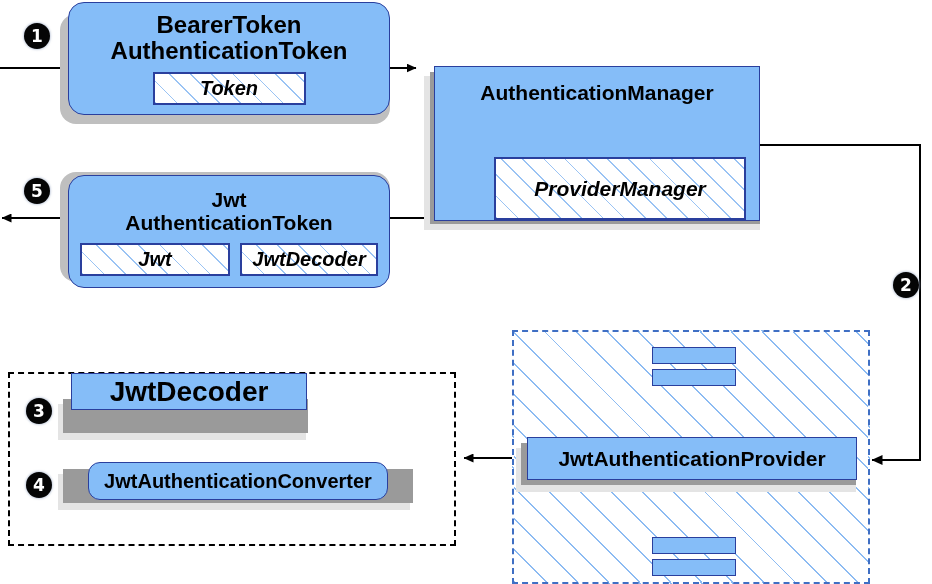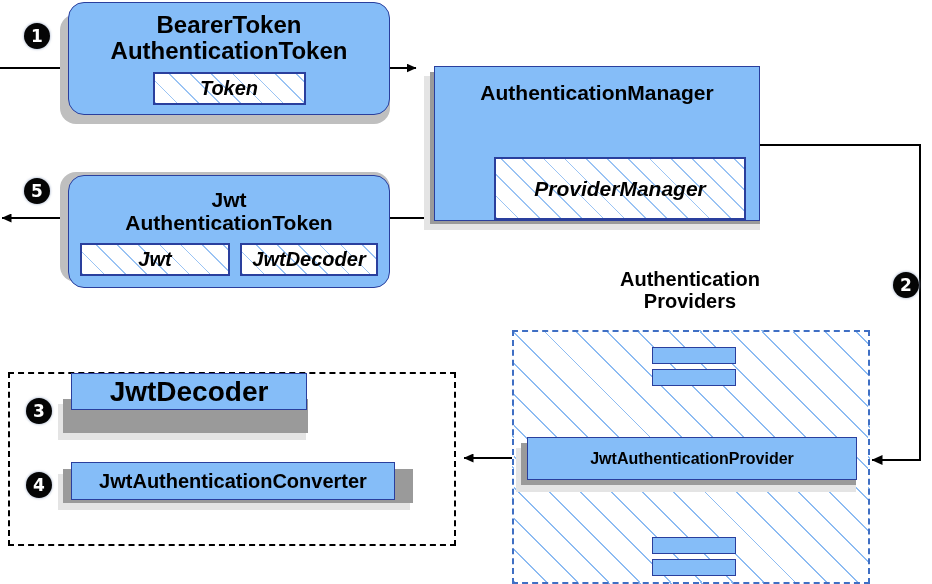--- a/index.html
+++ b/index.html
@@ -145,52 +145,48 @@
     </div>
   </div>
   <div class="step" style="left:24px;top:178px;">
     <span>5</span>
   </div>
 
   <div class="step" style="left:893px;top:272px;">
     <span>2</span>
   </div>
 
-  <div class="label-plain" style="left:565px;top:268px;width:250px;font-size:20px;">
-    <div>Authentication</div>
-    <div>Providers</div>
-  </div>
 
   <div class="hatch-area abs" style="left:512px;top:330px;width:358px;height:254px;"></div>
 
   <div class="blue-box abs" style="left:652px;top:347px;width:84px;height:17px;border-width:1.5px;"></div>
   <div class="blue-box abs" style="left:652px;top:369px;width:84px;height:17px;border-width:1.5px;"></div>
 
   <div class="blue-box abs" style="left:652px;top:537px;width:84px;height:17px;border-width:1.5px;"></div>
   <div class="blue-box abs" style="left:652px;top:559px;width:84px;height:17px;border-width:1.5px;"></div>
 
   <div class="shadow-light" style="left:516px;top:448px;width:340px;height:44px;"></div>
   <div class="shadow-hard" style="left:521px;top:443px;width:335px;height:42px;"></div>
-  <div class="blue-box abs" style="left:527px;top:437px;width:330px;height:43px;font-size:16px;">
+  <div class="blue-box abs" style="left:527px;top:437px;width:330px;height:43px;font-size:21px;">
     <span>JwtAuthenticationProvider</span>
   </div>
 
   <div class="dashed-black abs" style="left:8px;top:372px;width:448px;height:174px;"></div>
 
   <div class="shadow-light" style="left:58px;top:404px;width:248px;height:36px;"></div>
   <div class="shadow-hard" style="left:63px;top:399px;width:245px;height:34px;"></div>
   <div class="blue-box abs" style="left:71px;top:373px;width:236px;height:37px;font-size:28px;">
     <span>JwtDecoder</span>
   </div>
   <div class="step" style="left:26px;top:398px;">
     <span>3</span>
   </div>
 
   <div class="shadow-light" style="left:58px;top:474px;width:352px;height:36px;"></div>
   <div class="shadow-hard" style="left:63px;top:469px;width:350px;height:34px;"></div>
-  <div class="blue-box abs" style="left:71px;top:462px;width:324px;height:38px;font-size:20px;">
+  <div class="blue-box abs" style="left:88px;top:462px;width:300px;height:38px;font-size:20px;border-radius:12px;">
     <span>JwtAuthenticationConverter</span>
   </div>
   <div class="step" style="left:26px;top:472px;">
     <span>4</span>
   </div>
 
 </div>
 
 </body></html>

